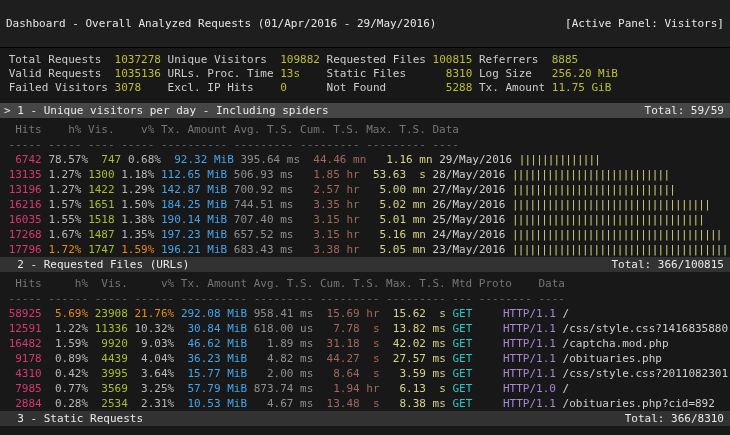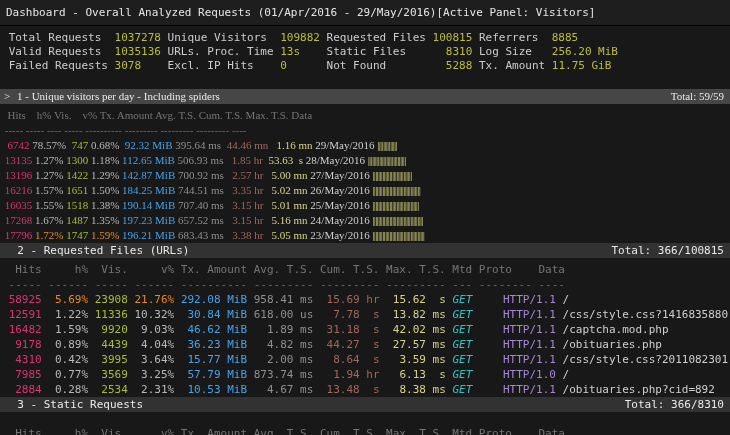--- a/index.html
+++ b/index.html
@@ -6,71 +6,71 @@
   .screen{
     position:relative;
     width:730px;height:435px;
     background:#181818;
     overflow:hidden;
     font-family:"DejaVu Sans Mono",monospace;
     font-size:11px;
     color:#cfcfcf;
   }
   .titlebar{
-    display:flex;justify-content:flex-start;
+    display:flex;justify-content:space-between;
     height:17px;line-height:17px;
-    padding:4px 6px;
+    padding:15px 6px;
     background:#1e1e1e;color:#e6e6e6;
     border-bottom:1px solid #000;
     white-space:pre;
   }
   .summary{padding-top:5px;}
   .summary .line{height:14px;line-height:14px;}
   .line{white-space:pre;height:15px;line-height:15px;padding-left:2px;}
   .panelbar{
     display:flex;justify-content:space-between;
     height:15px;line-height:15px;
     padding:0 6px 0 4px;
     background:var(--panel_bar,#323232);
     color:#eaeaea;white-space:pre;
   }
   .panelbar.active{background:var(--panel_bar_active,#464646);}
-  .panel1{margin-top:16px;font-family:Liberation Serif, serif;}
+  .panel1{margin-top:8px;}
   .panel2,.panel3{margin-top:0;border-radius:12px;}
   .colhdr{margin-top:4px;color:#757575;}
   .panel3 .colhdr{margin-top:14px;}
   .dashes{color:#6a6a6a;}
   .c-label{color:#cdcdcd;}
   .c-sumval{color:var(--summary_value,#bdbf33);}
   .c-hits{color:var(--hits,#d93572);}
   .c-vis{color:var(--visitors,#a8bf2f);}
   .c-pct{color:var(--percent,#b9b9b9);}
   .c-hl{color:var(--percent_max,#e78a19);}
   .c-tx{color:var(--bandwidth,#45a3ea);}
   .c-avg{color:var(--avg_time,#8f8f8f);}
   .c-cum{color:var(--cum_time,#a1685e);}
   .c-max{color:var(--max_time,#d8d48a);}
-  .c-mtd{color:var(--method,#26c6c6);font-style:italic;}
+  .c-mtd{color:var(--method,#26c6c6);}
   .c-proto{color:var(--protocol,#a887d7);padding-left:24px;}
   .c-data{color:var(--data,#cfcfcf);}
   .c-bars{color:var(--bars,#d3d079);letter-spacing:-0.8px;}
   .marker{display:inline-block;min-width:13px;}
 </style>
 </head>
 <body>
 
 <div class="screen">
   <div class="titlebar">
     <span>Dashboard - Overall Analyzed Requests (01/Apr/2016 - 29/May/2016)</span>
     <span>[Active Panel: Visitors]</span>
   </div>
   <div class="summary" id="summary">
       <div class="line"> <span class="c-label">Total Requests</span>  <span class="c-sumval">1037278</span> <span class="c-label">Unique Visitors</span>  <span class="c-sumval">109882</span> <span class="c-label">Requested Files</span> <span class="c-sumval">100815</span> <span class="c-label">Referrers</span>  <span class="c-sumval">8885</span></div>
       <div class="line"> <span class="c-label">Valid Requests</span>  <span class="c-sumval">1035136</span> <span class="c-label">URLs. Proc. Time</span> <span class="c-sumval">13s</span>    <span class="c-label">Static Files</span>      <span class="c-sumval">8310</span> <span class="c-label">Log Size</span>   <span class="c-sumval">256.20 MiB</span></div>
-      <div class="line"> <span class="c-label">Failed Requests</span> <span class="c-sumval">3078</span>    <span class="c-label">Excl. IP Hits</span>    <span class="c-sumval">0</span>      <span class="c-label">Not Found</span>         <span class="c-sumval">5288</span> <span class="c-label">Tx. Amount</span> <span class="c-sumval">11.75 GiB</span></div>
+      <div class="line"> <span class="c-label">Failed Visitors</span> <span class="c-sumval">3078</span>    <span class="c-label">Excl. IP Hits</span>    <span class="c-sumval">0</span>      <span class="c-label">Not Found</span>         <span class="c-sumval">5288</span> <span class="c-label">Tx. Amount</span> <span class="c-sumval">11.75 GiB</span></div>
     </div>
   <div id="panels">
       <div class="panel1">
         <div class="panelbar active"><span><span class="marker">&gt; </span><span>1 - Unique visitors per day - Including spiders</span></span><span>Total: 59/59</span></div>
         <div class="line colhdr">  Hits    h% Vis.    v% Tx. Amount Avg. T.S. Cum. T.S. Max. T.S. Data</div>
         <div class="line dashes"> ----- ----- ---- ----- ---------- --------- --------- --------- ----</div>
         <div class="line"> <span class="c-hits"> 6742</span> <span class="c-pct">78.57%</span> <span class="c-vis"> 747</span> <span class="c-pct">0.68%</span> <span class="c-tx"> 92.32 MiB</span> <span class="c-avg">395.64 ms</span> <span class="c-cum"> 44.46 mn</span> <span class="c-max">  1.16 mn</span> <span class="c-data">29/May/2016</span> <span class="c-bars">||||||||||||||</span></div>
         <div class="line"> <span class="c-hits">13135</span> <span class="c-pct">1.27%</span> <span class="c-vis">1300</span> <span class="c-pct">1.18%</span> <span class="c-tx">112.65 MiB</span> <span class="c-avg">506.93 ms</span> <span class="c-cum">  1.85 hr</span> <span class="c-max"> 53.63  s</span> <span class="c-data">28/May/2016</span> <span class="c-bars">|||||||||||||||||||||||||||</span></div>
         <div class="line"> <span class="c-hits">13196</span> <span class="c-pct">1.27%</span> <span class="c-vis">1422</span> <span class="c-pct">1.29%</span> <span class="c-tx">142.87 MiB</span> <span class="c-avg">700.92 ms</span> <span class="c-cum">  2.57 hr</span> <span class="c-max">  5.00 mn</span> <span class="c-data">27/May/2016</span> <span class="c-bars">||||||||||||||||||||||||||||</span></div>
         <div class="line"> <span class="c-hits">16216</span> <span class="c-pct">1.57%</span> <span class="c-vis">1651</span> <span class="c-pct">1.50%</span> <span class="c-tx">184.25 MiB</span> <span class="c-avg">744.51 ms</span> <span class="c-cum">  3.35 hr</span> <span class="c-max">  5.02 mn</span> <span class="c-data">26/May/2016</span> <span class="c-bars">||||||||||||||||||||||||||||||||||</span></div>

